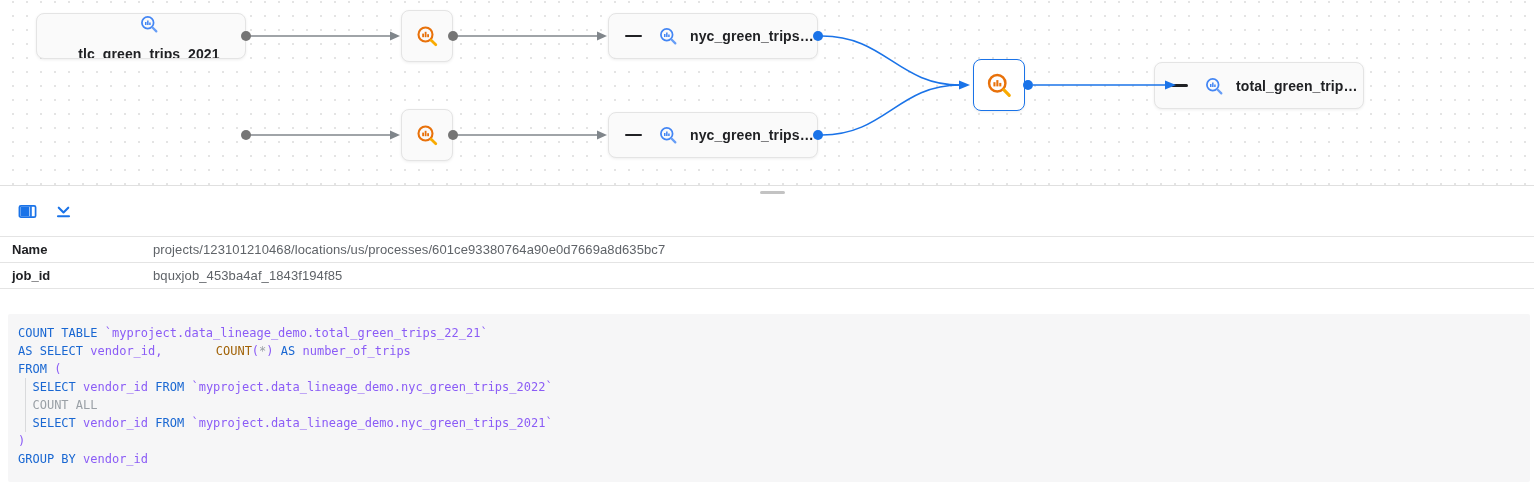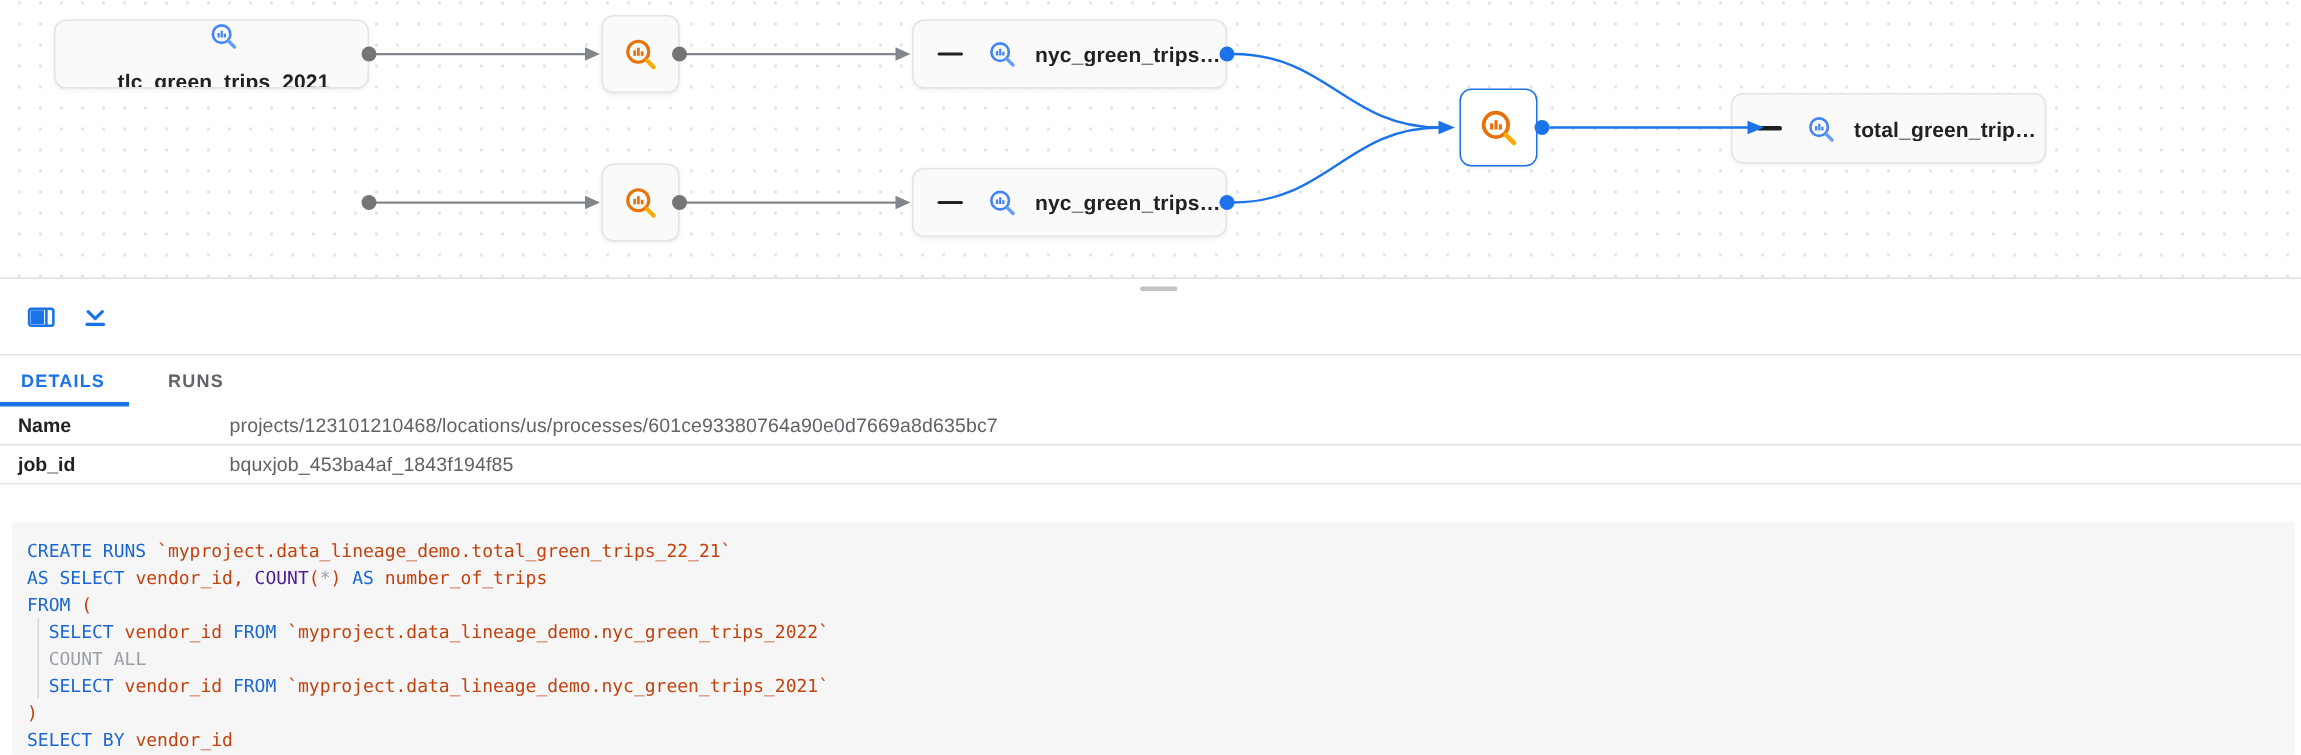--- a/index.html
+++ b/index.html
@@ -46,23 +46,23 @@
   .detail-row { display:flex; align-items:center; min-height:26px;
                 border-bottom:1px solid #e4e4e4; padding-left:12px; }
   .detail-row .k { width:141px; flex:none; font-size:13px; font-weight:bold; color:#202124; }
   .detail-row .v { font-size:13px; color:#5f6368; letter-spacing:.1px; }
 
   .sql-block { position:relative; margin:25px 4px 0 8px; background:#f6f6f7;
                border-radius:2px; padding:10px 12px 14px 10px; min-height:155px; }
   .sql-line { font-family:"DejaVu Sans Mono","Liberation Mono",monospace;
               font-size:12px; line-height:18px; white-space:pre; color:#3c4043; }
   .tok-kw { color:#1967d2; }
-  .tok-fn { color:#4c1d95; }
+  .tok-fn { color:#a16207;margin-left:46px; }
   .tok-mut { color:#9aa0a6; }
-  .tok-pl { color:#c2410c; }
+  .tok-pl { color:#8b5cf6; }
   .indent-guide { position:absolute; left:17px; top:64px; width:1px; height:54px;
                   background:#d9dadc; }
 </style>
 </head>
 <body>
 
 <div class="graph">
 
   <svg class="edges" width="1534" height="186">
 
@@ -183,40 +183,36 @@
       </svg>
     </span>
     <span class="hbtn">
       <svg width="19" height="19" viewBox="0 0 20 20">
         <polyline points="5,6 10,11 15,6" fill="none" stroke="#1a73e8" stroke-width="2.2" stroke-linecap="round" stroke-linejoin="round"></polyline>
         <line x1="4.2" y1="15" x2="15.8" y2="15" stroke="#1a73e8" stroke-width="2.2" stroke-linecap="round"></line>
       </svg>
     </span>
   </div>
 
-  <div class="tabs">
-    <div class="tab active">DETAILS</div>
-    <div class="tab runs">RUNS</div>
-  </div>
 
   <div class="detail-row">
     <span class="k">Name</span>
     <span class="v">projects/123101210468/locations/us/processes/601ce93380764a90e0d7669a8d635bc7</span>
   </div>
   <div class="detail-row">
     <span class="k">job_id</span>
     <span class="v">bquxjob_453ba4af_1843f194f85</span>
   </div>
 
   <div class="sql-block">
     <div class="indent-guide"></div>
     <div id="sql-code">
-        <div class="sql-line"><span class="tok-kw">CREATE RUNS</span><span class="tok-pl"> `myproject.data_lineage_demo.total_green_trips_22_21`</span></div>
+        <div class="sql-line"><span class="tok-kw">COUNT TABLE</span><span class="tok-pl"> `myproject.data_lineage_demo.total_green_trips_22_21`</span></div>
         <div class="sql-line"><span class="tok-kw">AS SELECT</span><span class="tok-pl"> vendor_id, </span><span class="tok-fn">COUNT</span><span class="tok-pl">(</span><span class="tok-mut">*</span><span class="tok-pl">) </span><span class="tok-kw">AS</span><span class="tok-pl"> number_of_trips</span></div>
         <div class="sql-line"><span class="tok-kw">FROM</span><span class="tok-pl"> (</span></div>
         <div class="sql-line"><span class="tok-pl">  </span><span class="tok-kw">SELECT</span><span class="tok-pl"> vendor_id </span><span class="tok-kw">FROM</span><span class="tok-pl"> `myproject.data_lineage_demo.nyc_green_trips_2022`</span></div>
         <div class="sql-line"><span class="tok-pl">  </span><span class="tok-mut">COUNT ALL</span></div>
         <div class="sql-line"><span class="tok-pl">  </span><span class="tok-kw">SELECT</span><span class="tok-pl"> vendor_id </span><span class="tok-kw">FROM</span><span class="tok-pl"> `myproject.data_lineage_demo.nyc_green_trips_2021`</span></div>
         <div class="sql-line"><span class="tok-pl">)</span></div>
-        <div class="sql-line"><span class="tok-kw">SELECT BY</span><span class="tok-pl"> vendor_id</span></div>
+        <div class="sql-line"><span class="tok-kw">GROUP BY</span><span class="tok-pl"> vendor_id</span></div>
       </div>
   </div>
 </div>
 
 </body></html>

